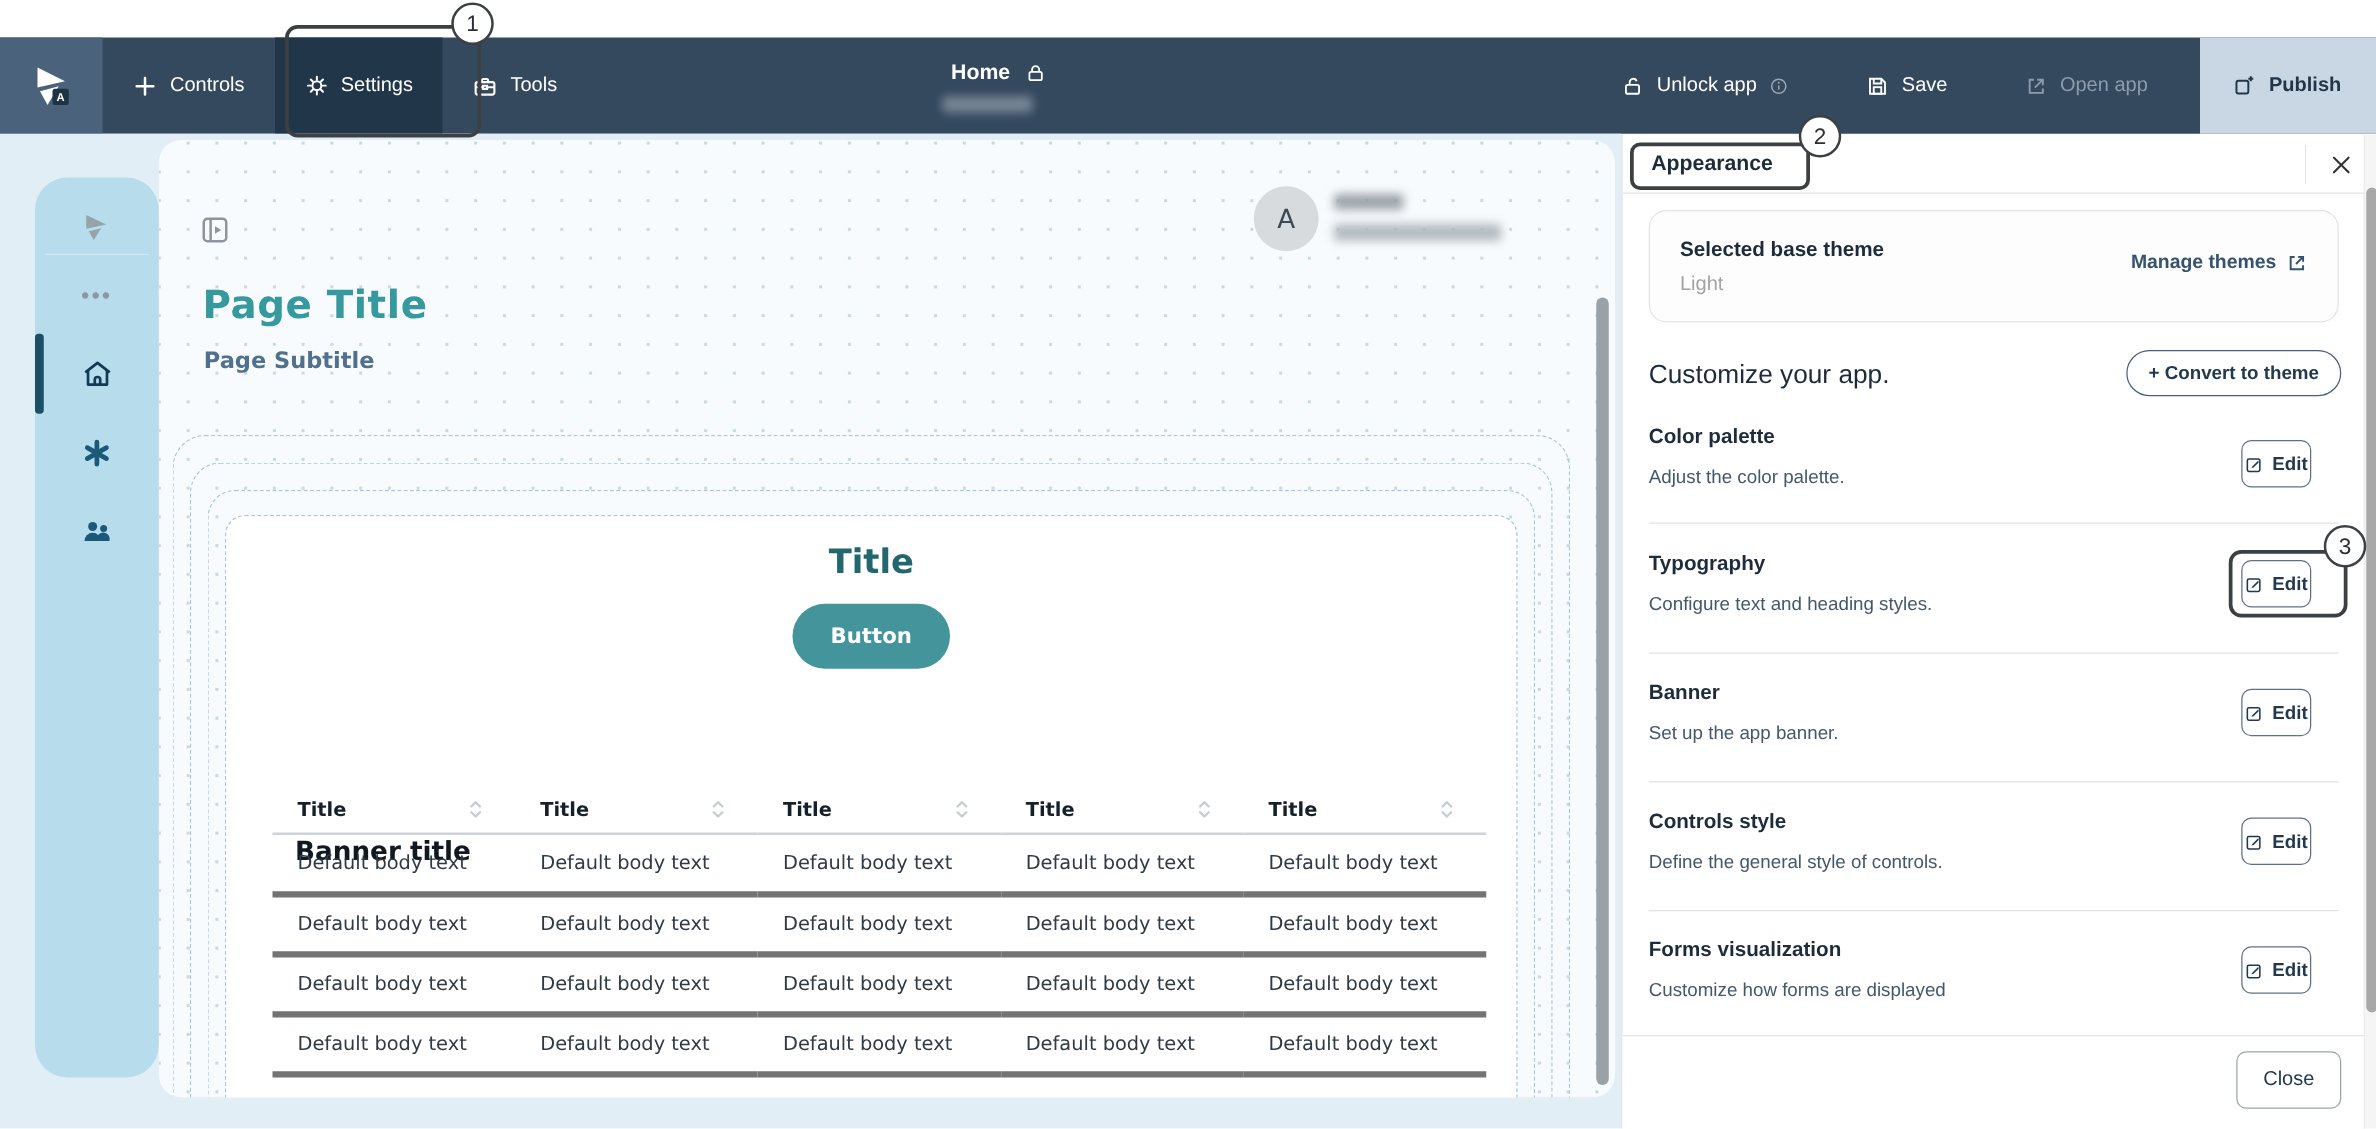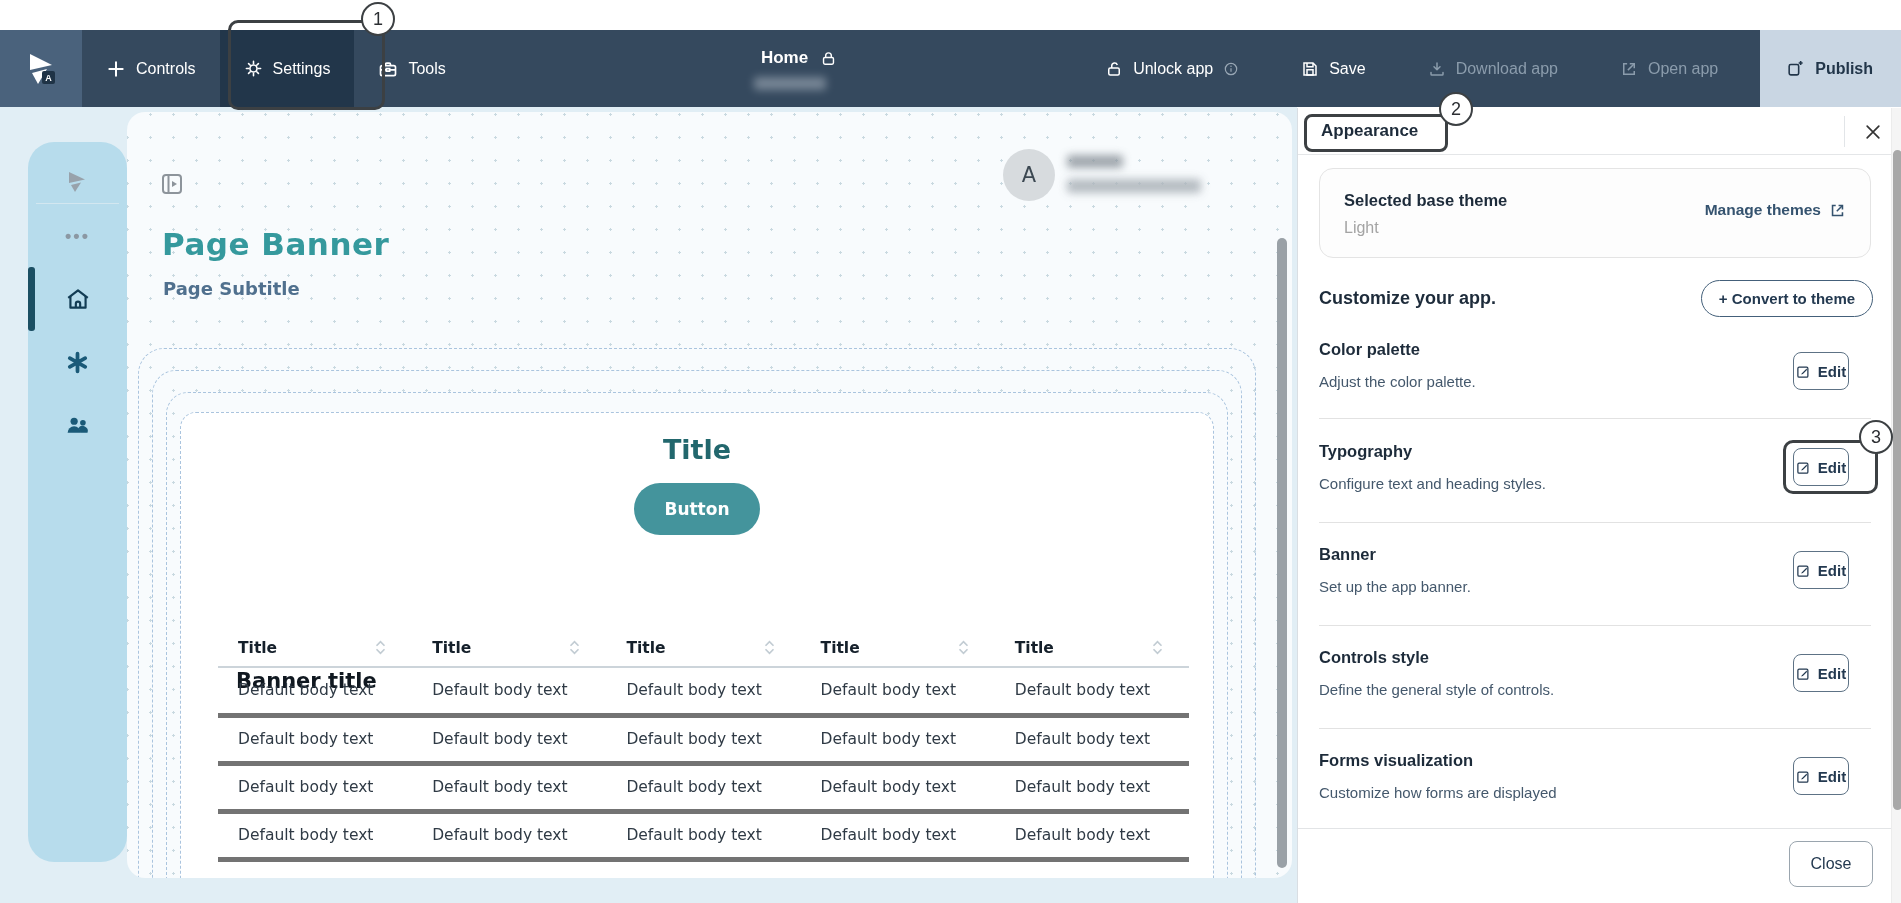--- a/index.html
+++ b/index.html
@@ -94,21 +94,21 @@
     background:none; border:none; cursor:pointer; display:flex; align-items:center;
     justify-content:center; }
   .panel-close-sep { position:absolute; left:546px; top:8px; width:1px; height:31px; background:#e2e5e8; }
   .theme-card { position:absolute; left:21px; top:60px; width:552px; height:90px;
     background:#fdfdfd; border:1px solid #e4e4e4; border-radius:14px; }
   .theme-label { position:absolute; left:24px; top:22px; font-size:16.5px; font-weight:700;
     color:var(--panel_text); }
   .theme-value { position:absolute; left:24px; top:50px; font-size:16px; color:#a3a3a3; }
   .manage-link { position:absolute; right:24px; top:32px; display:flex; align-items:center;
     gap:8px; font-size:15.5px; font-weight:600; color:var(--link); cursor:pointer; background:none; border:none; }
-  .customize-heading { position:absolute; left:21px; top:180px; font-size:18px; font-weight:700;
+  .customize-heading { position:absolute; left:21px; top:180px; font-size:21px; font-weight:400;
     color:var(--panel_text);text-align:right; }
   .convert-btn { position:absolute; left:403px; top:172px; width:172px; height:37px;
     background:#fff; border:1.5px solid #44607a; border-radius:19px; font-size:15px;
     font-weight:600; color:#233950; cursor:pointer; font-family:"Liberation Sans",sans-serif; }
   .psection-title { position:absolute; left:21px; font-size:16.5px; font-weight:700; color:var(--panel_text); }
   .psection-sub { position:absolute; left:21px; font-size:15px; color:var(--panel_subtext); }
   .edit-btn { position:absolute; left:495px; width:56px; height:38px; background:#fff;
     border:1.5px solid #5d7285; border-radius:8px; font-size:15px; font-weight:600;
     color:#233950; cursor:pointer; display:flex; align-items:center; justify-content:center;
     gap:7px; font-family:"Liberation Sans",sans-serif; }
@@ -209,29 +209,20 @@
           <svg width="18" height="18" viewBox="0 0 24 24" fill="none" stroke="#fff" stroke-width="2">
             <path d="M4 4h12l4 4v12H4z"></path>
               <path d="M8 4v5h8V4"></path>
               <rect x="8" y="13" width="8" height="7"></rect>
           </svg>
         </span>
         <span>Save</span>
       </div>
       <div class="nav-item dimmed" style="margin-left:14px">
         <span class="glyph">
-          <svg width="18" height="18" viewBox="0 0 24 24" fill="none" stroke="#8b9cac" stroke-width="2" stroke-linecap="round">
-            <path d="M12 4v9m0 0-4-4m4 4 4-4"></path>
-              <path d="M4 16.5V19a1 1 0 0 0 1 1h14a1 1 0 0 0 1-1v-2.5"></path>
-          </svg>
-        </span>
-        <span>Download app</span>
-      </div>
-      <div class="nav-item dimmed" style="margin-left:14px">
-        <span class="glyph">
           <svg width="18" height="18" viewBox="0 0 24 24" fill="none" stroke="#8b9cac" stroke-width="2">
             <path d="M9.5 5H5v14h14v-4.5"></path>
               <path d="M13 5h6v6"></path>
               <path d="M19 5l-8.5 8.5"></path>
           </svg>
         </span>
         <span>Open app</span>
       </div>
       <div class="nav-item publish-tile" style="margin-left:18px">
         <span class="glyph">
@@ -247,21 +238,21 @@
 
   <div class="editor">
     <div class="canvas">
       <span class="toggle-icon">
         <svg width="24" height="24" viewBox="0 0 24 24" fill="none" stroke="#8d949b" stroke-width="2">
           <rect x="3" y="3" width="18" height="18" rx="3"></rect>
           <path d="M8.5 4v16"></path>
           <path d="M12 9l5 3-5 3z" fill="#8d949b" stroke="none"></path>
         </svg>
       </span>
-      <div class="page-title">Page Banner</div>
+      <div class="page-title">Page Title</div>
       <div class="page-subtitle">Page Subtitle</div>
 
       <div class="avatar-widget">
         <div class="avatar-circle">A</div>
         <div>
           <div class="blur-bar avatar-name"></div>
           <div class="blur-bar avatar-email"></div>
         </div>
       </div>
 

